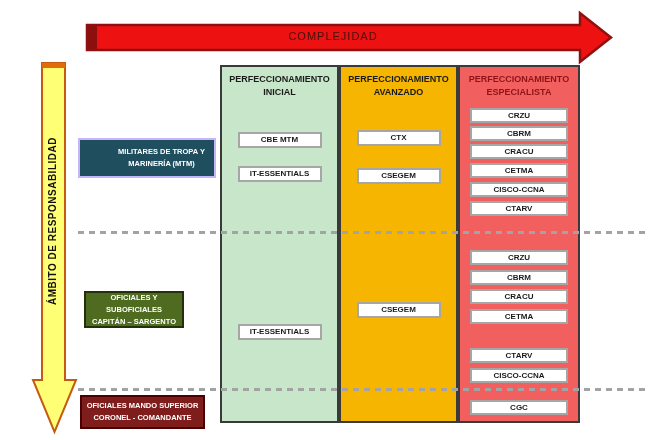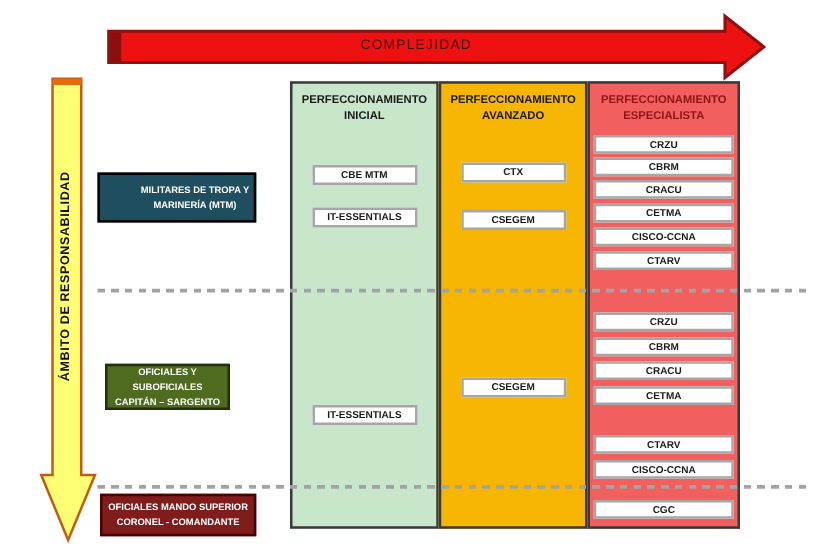--- a/index.html
+++ b/index.html
@@ -19,46 +19,46 @@
 
   
   #left-arrow-svg{left:30px;top:60px;width:50px;height:378px;}
   #responsibility-label{
     left:-111px;top:214px;width:330px;height:14px;text-align:center;
     transform:rotate(-90deg);font-size:10px;font-weight:bold;
     letter-spacing:.5px;color:#111;white-space:nowrap;
   }
 
   
-  .col{top:65px;height:358px;border:2px solid #3a3a3a;box-sizing:border-box;margin-left:12px;}
+  .col{top:65px;height:358px;border:2px solid #3a3a3a;box-sizing:border-box;}
   #col-inicial{left:220px;width:119px;background:#c8e6c9;}
   #col-avanzado{left:339px;width:119px;background:#f5b500;}
   #col-especialista{left:458px;width:122px;background:#f25f5f;}
   .col-header{
     position:absolute;top:6px;left:0;right:0;text-align:center;
     font-size:9px;font-weight:bold;line-height:1.45;white-space:pre-line;color:#1a1a1a;
   }
   #col-especialista .col-header{color:#8f1417;}
 
   
   .course{
     position:absolute;left:50%;transform:translateX(-50%);
     background:#ffffff;border:2px solid #a6a6a6;box-sizing:border-box;
     height:16px;line-height:12px;text-align:center;
     font-size:8px;font-weight:bold;color:#1a1a1a;white-space:nowrap;
   }
-  .w-g{width:84px;} .w-o{width:84px;} .w-r{width:112px;height:15px;line-height:11px;}
+  .w-g{width:84px;} .w-o{width:84px;} .w-r{width:98px;height:15px;line-height:11px;}
 
   
   .row-label{
     box-sizing:border-box;color:#ffffff;text-align:center;
     font-size:7.5px;font-weight:bold;line-height:1.6;white-space:pre-line;
     display:flex;align-items:center;justify-content:center;
   }
-  #label-mtm{left:78px;top:138px;width:127px;height:40px;background:#1f4e5f;border:2px solid #000000;padding-left:29px;}
+  #label-mtm{left:78px;top:138px;width:138px;height:40px;background:#1f4e5f;border:2px solid #c4b5fd;padding-left:29px;}
   #label-oficiales{left:84px;top:291px;width:100px;height:37px;background:#4e6b1f;border:2px solid #22300c;}
   #label-mando{left:80px;top:395px;width:125px;height:34px;background:#7f1d1d;border:2px solid #4a0000;}
 
   
   .dash-line{
     left:78px;width:567px;height:3px;z-index:5;
     background:repeating-linear-gradient(90deg,#a3a3a3 0 6px,transparent 6px 11px);
   }
   #dash-1{top:231px;}
   #dash-2{top:388px;}

